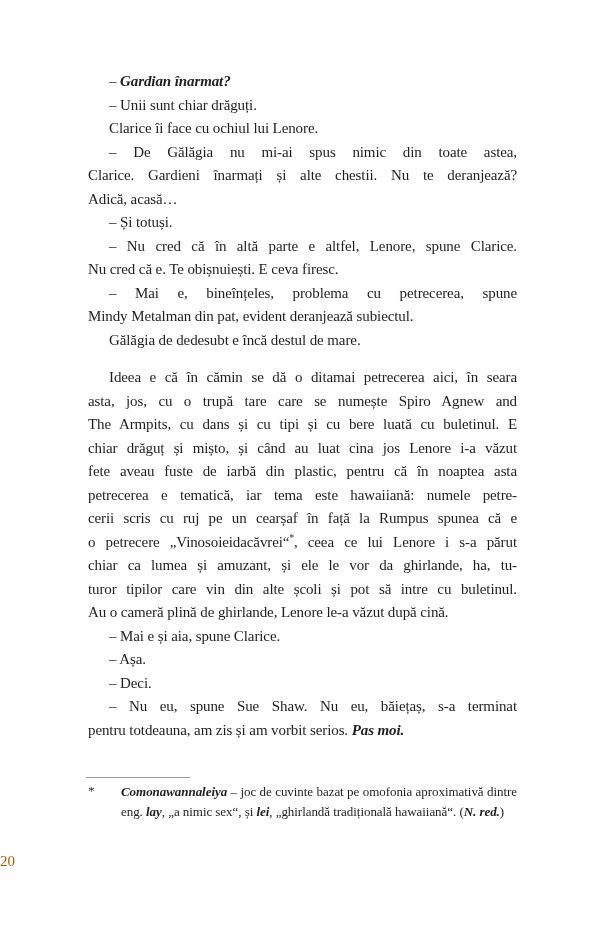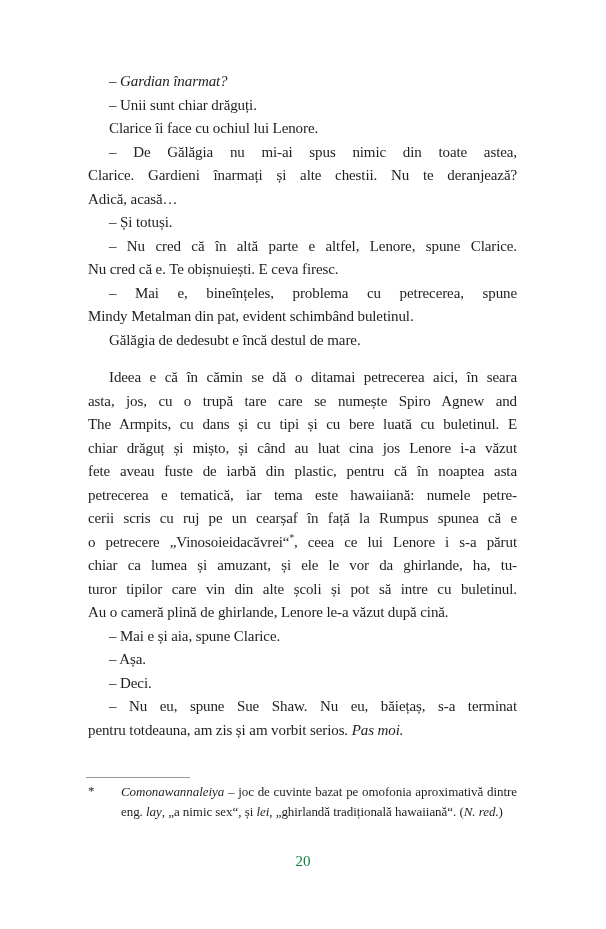--- a/index.html
+++ b/index.html
@@ -20,21 +20,21 @@
   .line {
     font-size: 15px;
     line-height: 23.5px;
     letter-spacing: -0.1px;
     text-align: justify;
     text-align-last: justify;
     white-space: normal;
   }
   .line.last { text-align-last: left; }
   .line.first { text-indent: 21px; }
-  .line i { font-style: italic; }
+  .line i { font-style: italic; font-weight: bold; }
   .line sup { font-size: 0.62em; vertical-align: super; line-height: 0; }
 
   .footnote-rule {
     position: absolute;
     left: 86px; top: 777px;
     width: 104px; height: 1px;
     background: #9a9a9a;
   }
   .footnote {
     position: absolute;
@@ -46,23 +46,22 @@
   }
   .footnote .fn-text { margin-left: 33px; }
   .footnote .line {
     font-size: 13px;
     line-height: 20px;
     letter-spacing: -0.05px;
   }
   .page-number {
     position: absolute;
     left: 0; top: 853px; width: 100%;
-    text-align: center;
     font-size: 15px;
-    color: #15803d;
+    color: #a16207;
   }
 </style>
 </head>
 <body>
 
 <div class="page">
   <div class="text-block" id="text-block">
       <div class="para">
         <div class="line first last"><span>– </span><i>Gardian înarmat?</i></div>
       </div>
@@ -79,21 +78,21 @@
       </div>
       <div class="para">
         <div class="line first last"><span>– Și totuși.</span></div>
       </div>
       <div class="para">
         <div class="line first "><span>– Nu cred că în altă parte e altfel, Lenore, spune Clarice.</span></div>
         <div class="line last"><span>Nu cred că e. Te obișnuiești. E ceva firesc.</span></div>
       </div>
       <div class="para">
         <div class="line first "><span>– Mai e, bineînțeles, problema cu petrecerea, spune</span></div>
-        <div class="line last"><span>Mindy Metalman din pat, evident schimbând buletinul.</span></div>
+        <div class="line last"><span>Mindy Metalman din pat, evident deranjează subiectul.</span></div>
       </div>
       <div class="para">
         <div class="line first last"><span>Gălăgia de dedesubt e încă destul de mare.</span></div>
       </div>
       <div class="para gap">
         <div class="line first "><span>Ideea e că în cămin se dă o ditamai petrecerea aici, în seara</span></div>
         <div class="line "><span>asta, jos, cu o trupă tare care se numește Spiro Agnew and</span></div>
         <div class="line "><span>The Armpits, cu dans și cu tipi și cu bere luată cu buletinul. E</span></div>
         <div class="line "><span>chiar drăguț și mișto, și când au luat cina jos Lenore i-a văzut</span></div>
         <div class="line "><span>fete aveau fuste de iarbă din plastic, pentru că în noaptea asta</span></div>

